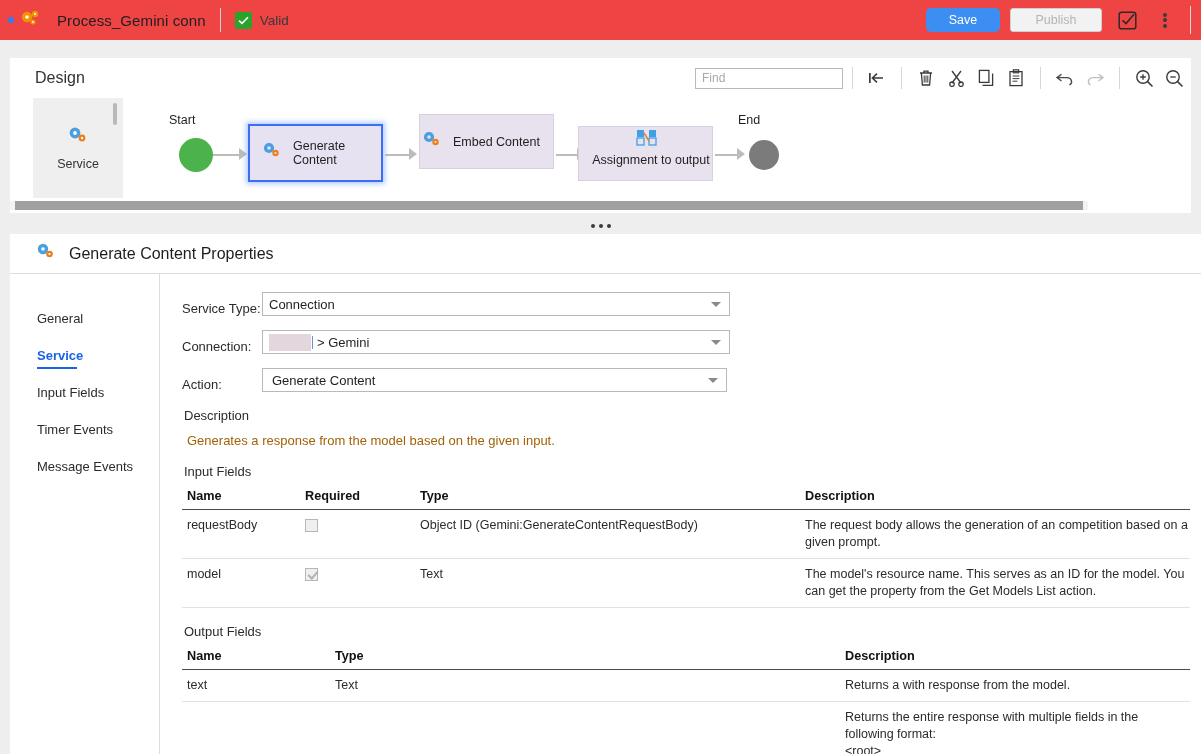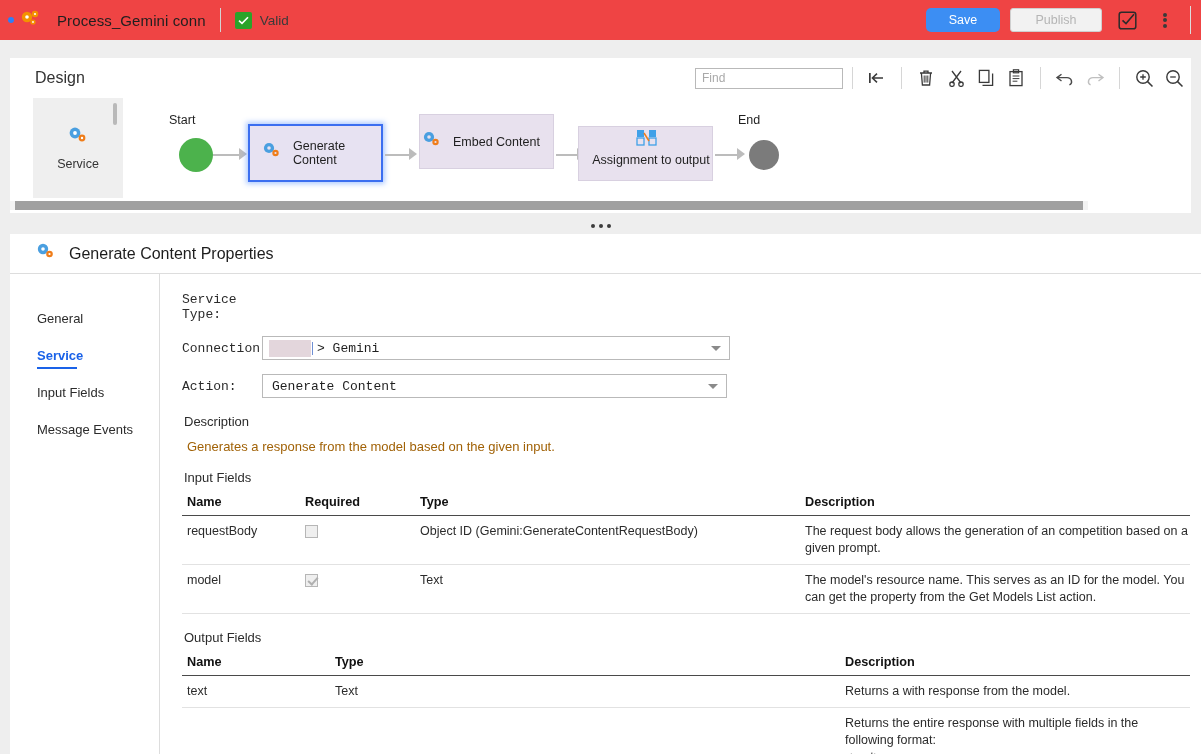--- a/index.html
+++ b/index.html
@@ -173,21 +173,21 @@
     display: flex; align-items: center; cursor: pointer; position: relative;
   }
   .tab.active { color: #1a62e8; font-weight: bold; }
   .tab.active::after {
     content: ""; position: absolute; left: 27px; bottom: 5px; width: 40px;
     height: 2px; background: #1a62e8;
   }
 
   .props-content { flex: 1; padding: 18px 0 0 22px; position: relative; }
 
-  .frow { display: flex; align-items: center; margin-bottom: 14px; font-family: Liberation Mono, monospace; }
+  .frow { display: flex; align-items: flex-end; margin-bottom: 14px; }
   .flabel { width: 80px; font-size: 13px; color: #2b2b2b; }
   .fselect {
     width: 468px; height: 24px; border: 1px solid #b9b9b9; background: #fff;
     display: flex; align-items: center; padding: 0 0 0 6px; position: relative;
     font-size: 13px; color: #1f1f1f; cursor: pointer;
   }
   .caret {
     position: absolute; right: 8px; top: 50%; margin-top: -2px; width: 0; height: 0;
     border-left: 5px solid transparent; border-right: 5px solid transparent;
     border-top: 5px solid #8a8a8a;
@@ -448,28 +448,35 @@
       <div class="tab">
         <span>General</span>
       </div>
       <div class="tab active">
         <span>Service</span>
       </div>
       <div class="tab">
         <span>Input Fields</span>
       </div>
       <div class="tab">
+        <span>Timer Events</span>
+      </div>
+      <div class="tab">
         <span>Message Events</span>
       </div>
     </div>
 
     <div class="props-content">
 
       <div class="frow">
         <span class="flabel">Service Type:</span>
+        <div class="fselect">
+          <span>Connection</span>
+          <span class="caret"></span>
+        </div>
       </div>
 
       <div class="frow">
         <span class="flabel">Connection:</span>
         <div class="fselect">
           <span class="redact"></span>
           <span class="redact-bar"></span>
           <span>&gt; Gemini</span>
           <span class="caret"></span>
         </div>

